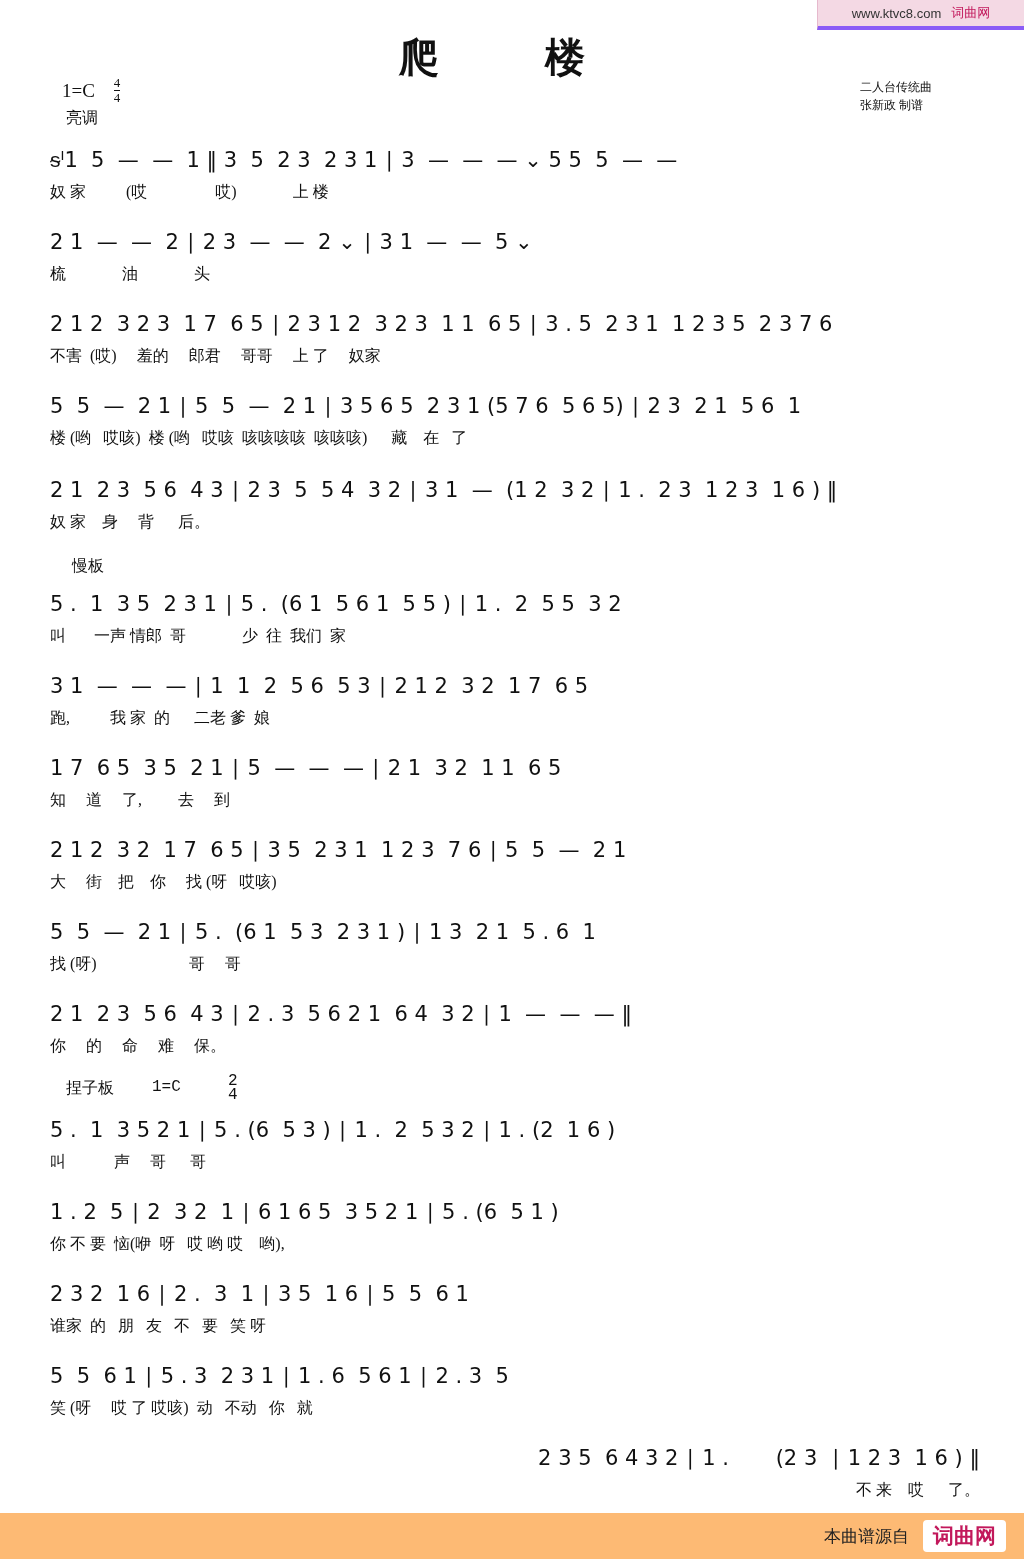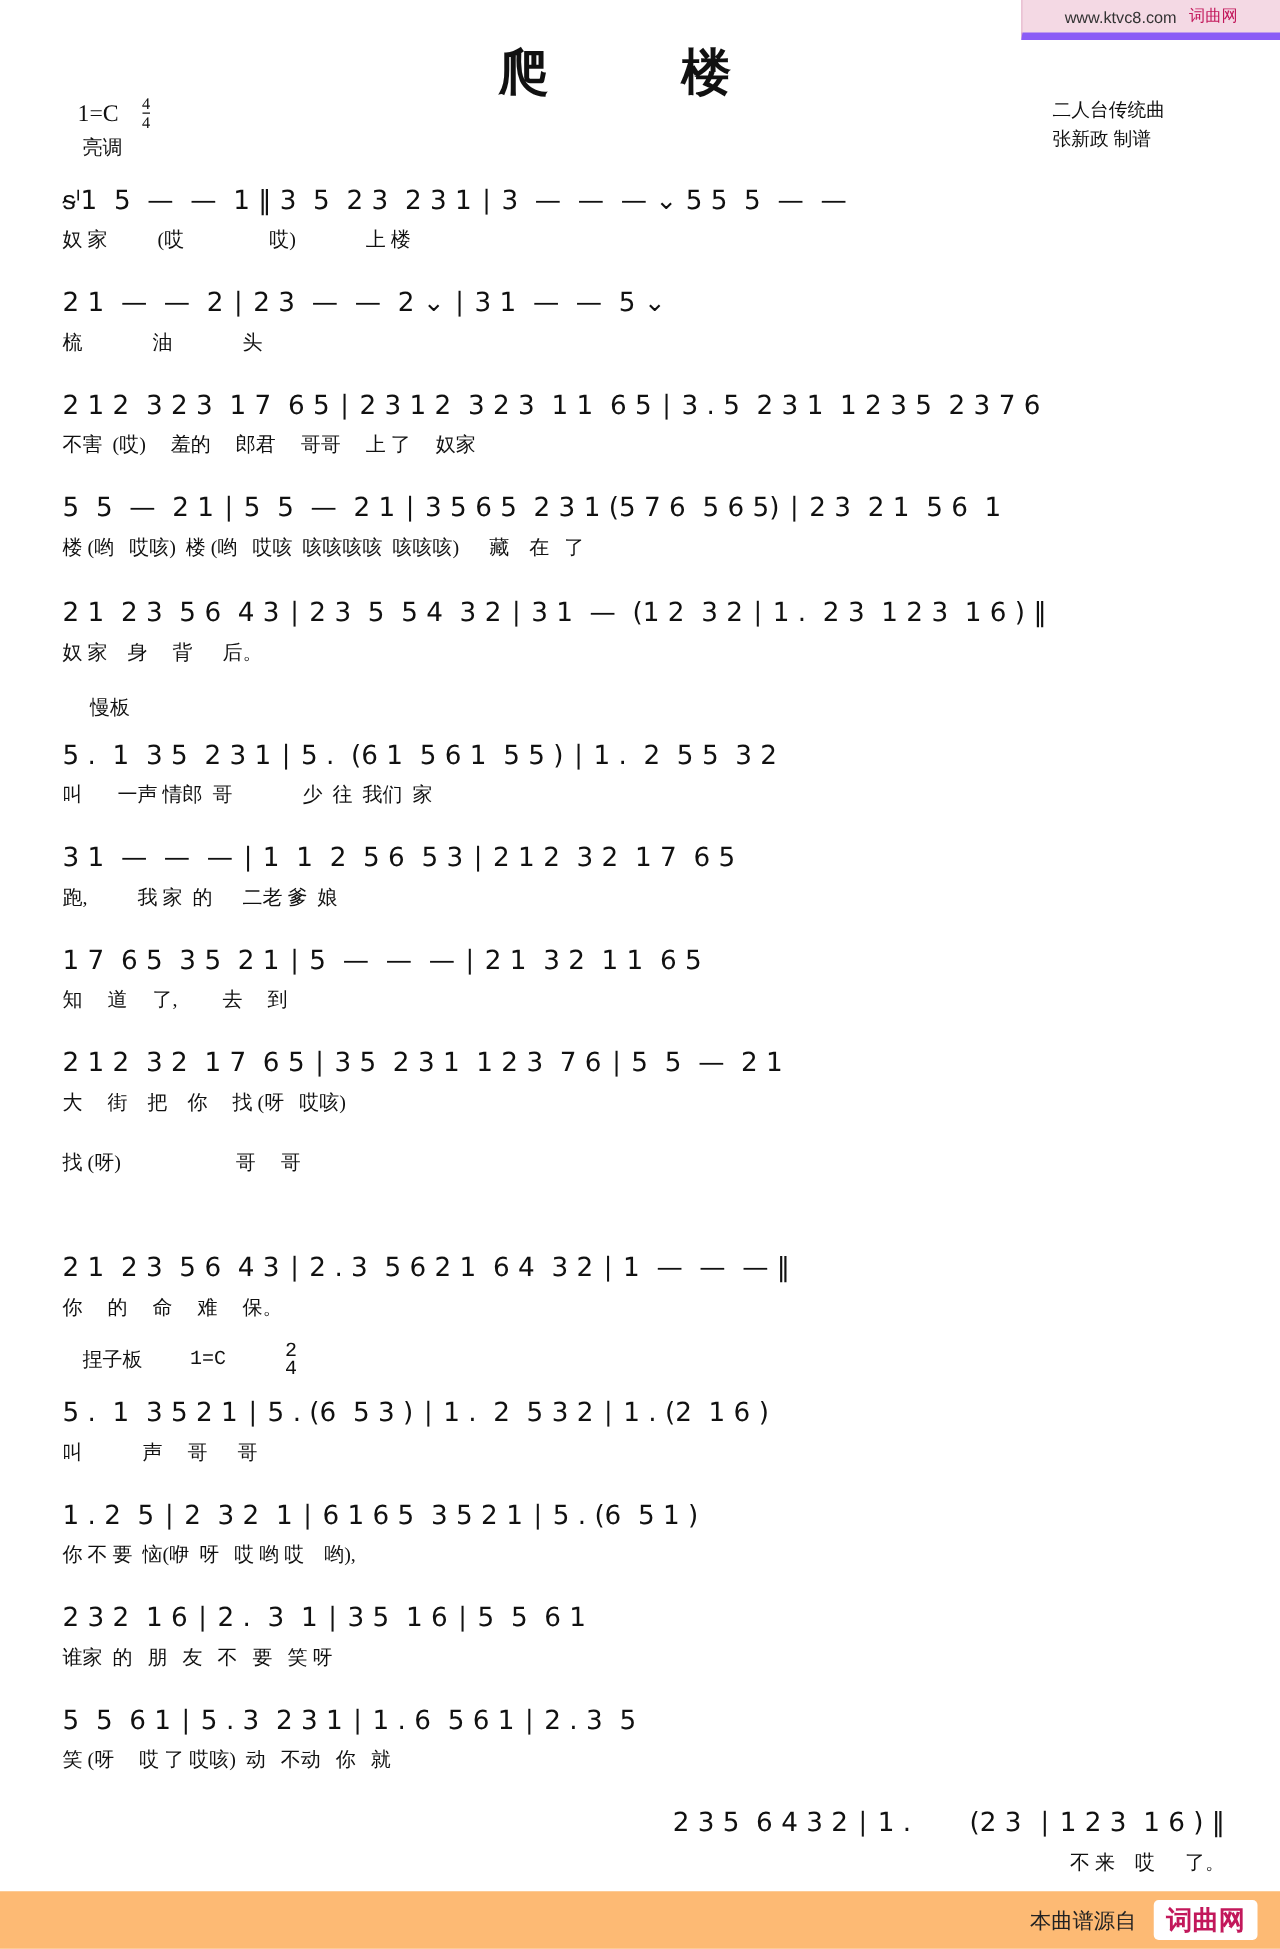--- a/index.html
+++ b/index.html
@@ -12,21 +12,21 @@
     overflow:hidden;
   }
   .sheet{position:relative;width:1024px;height:1559px;}
 
   
   .wm-top{
     position:absolute;top:0;right:0;
     width:206px;height:26px;
     background:#f4d9e4;
     border-left:1px solid #e6b9cd;
-    border-bottom:6px solid #8b5cf6;
+    border-bottom:4px solid #8b5cf6;
     display:flex;align-items:center;justify-content:center;gap:10px;
     font-size:13px;color:#444;
     font-family:"Liberation Sans", sans-serif;
   }
   .wm-top .site{color:#333;}
   .wm-top .name{color:#c2185b;}
 
   
   .wm-bot{
     position:absolute;left:0;bottom:0;
@@ -57,21 +57,21 @@
   .key-sig .frac{
     display:inline-block;vertical-align:middle;
     text-align:center;font-size:13px;line-height:1.05;
     margin-left:14px;position:relative;top:-2px;
   }
   .key-sig .frac .num{display:block;}
   .key-sig .frac .den{display:block;border-top:1px solid #111;}
   .mode{position:absolute;left:66px;top:108px;font-size:16px;}
   .credits{
     position:absolute;right:92px;top:78px;
-    font-size:15px;line-height:1.5;text-align:left;
+    font-size:12px;line-height:1.5;text-align:left;
   }
   .credits div{white-space:nowrap;}
 
   
   .tempo{position:absolute;font-size:16px;font-family:Liberation Mono, monospace;}
 
   
   .row{
     position:absolute;left:50px;width:930px;
     font-family:"DejaVu Sans", sans-serif;
@@ -146,20 +146,21 @@
       </div>
       <div class="row" style="top: 756px;">
         <div class="notes">1 7  6 5  3 5  2 1 ∣ 5  —  —  — ∣ 2 1  3 2  1 1  6 5</div>
         <div class="lyrics">知     道     了,         去     到</div>
       </div>
       <div class="row" style="top: 838px;">
         <div class="notes">2 1 2  3 2  1 7  6 5 ∣ 3 5  2 3 1  1 2 3  7 6 ∣ 5  5  —  2 1</div>
         <div class="lyrics">大     街    把    你     找 (呀   哎咳)</div>
       </div>
       <div class="row" style="top: 920px;">
+        <div class="notes">5  5  —  2 1 ∣ 5 .  (6 1  5 3  2 3 1 ) ∣ 1 3  2 1  5 . 6  1</div>
         <div class="lyrics">找 (呀)                       哥     哥</div>
       </div>
       <div class="row" style="top: 1002px;">
         <div class="notes">2 1  2 3  5 6  4 3 ∣ 2 . 3  5 6 2 1  6 4  3 2 ∣ 1  —  —  — ‖</div>
         <div class="lyrics">你     的     命     难     保。</div>
       </div>
       <div class="row" style="top: 1118px;">
         <div class="notes">5 .  1  3 5 2 1 ∣ 5 . (6  5 3 ) ∣ 1 .  2  5 3 2 ∣ 1 . (2  1 6 )</div>
         <div class="lyrics">叫            声     哥      哥</div>
       </div>

